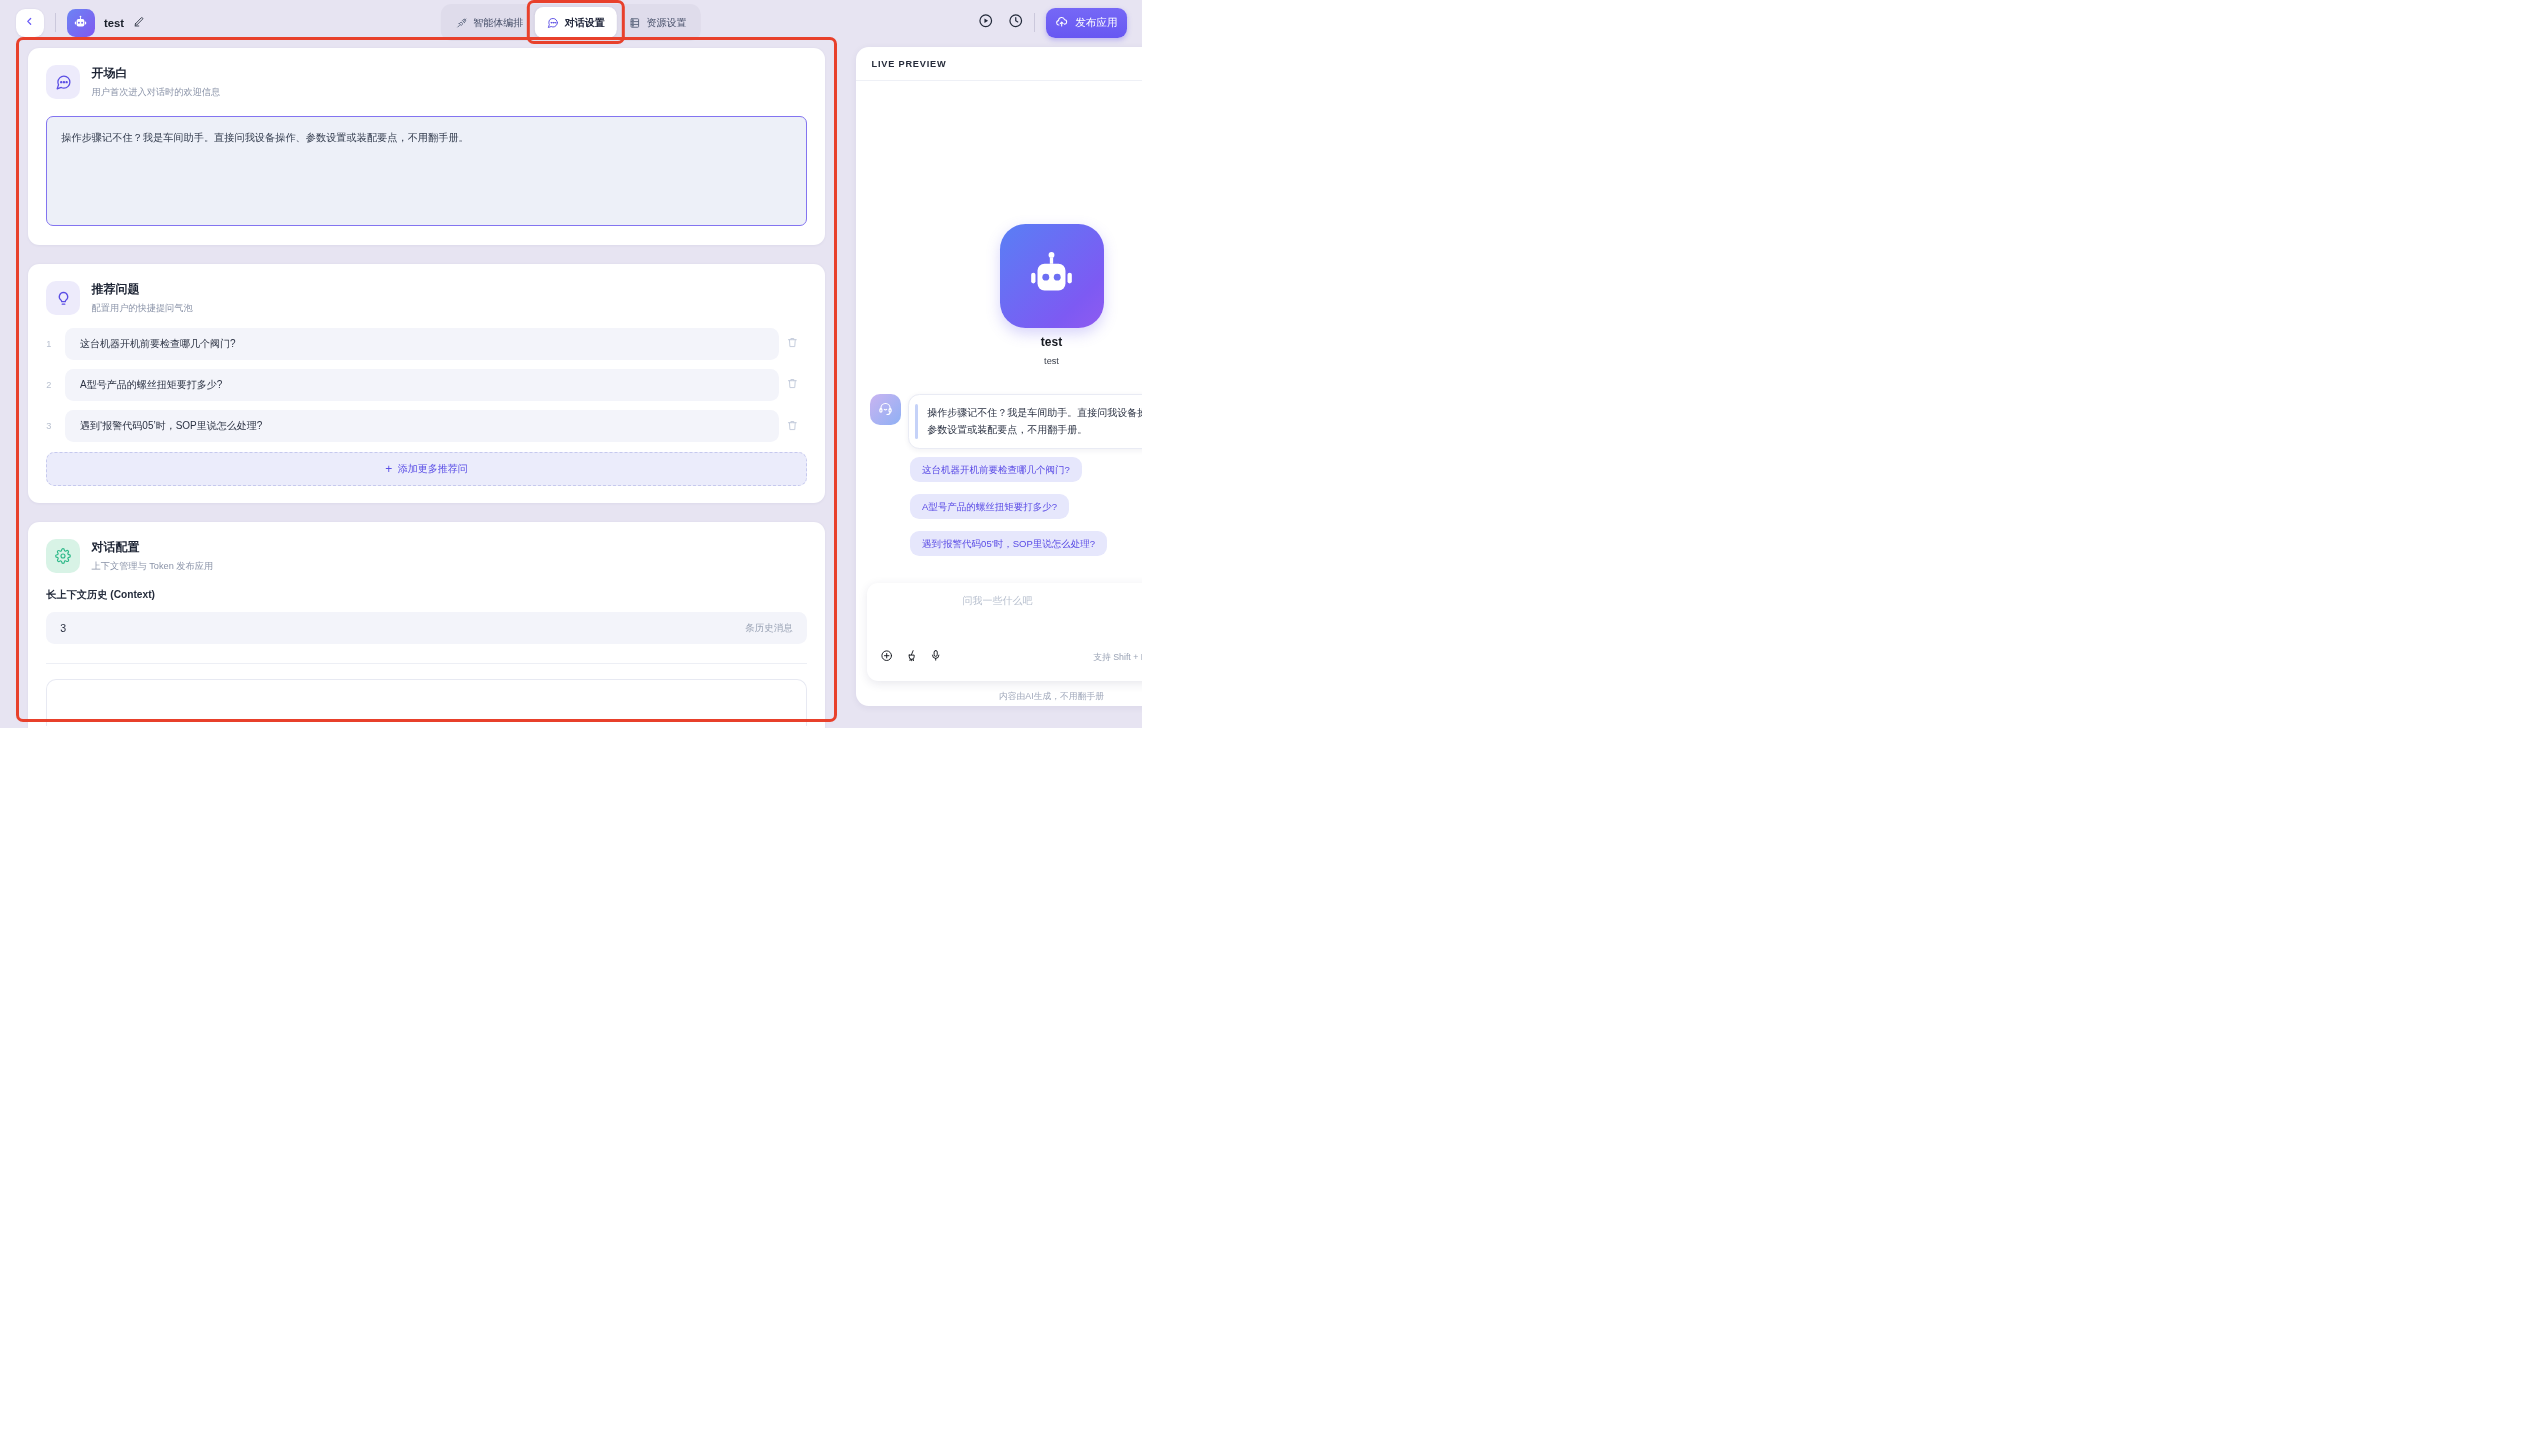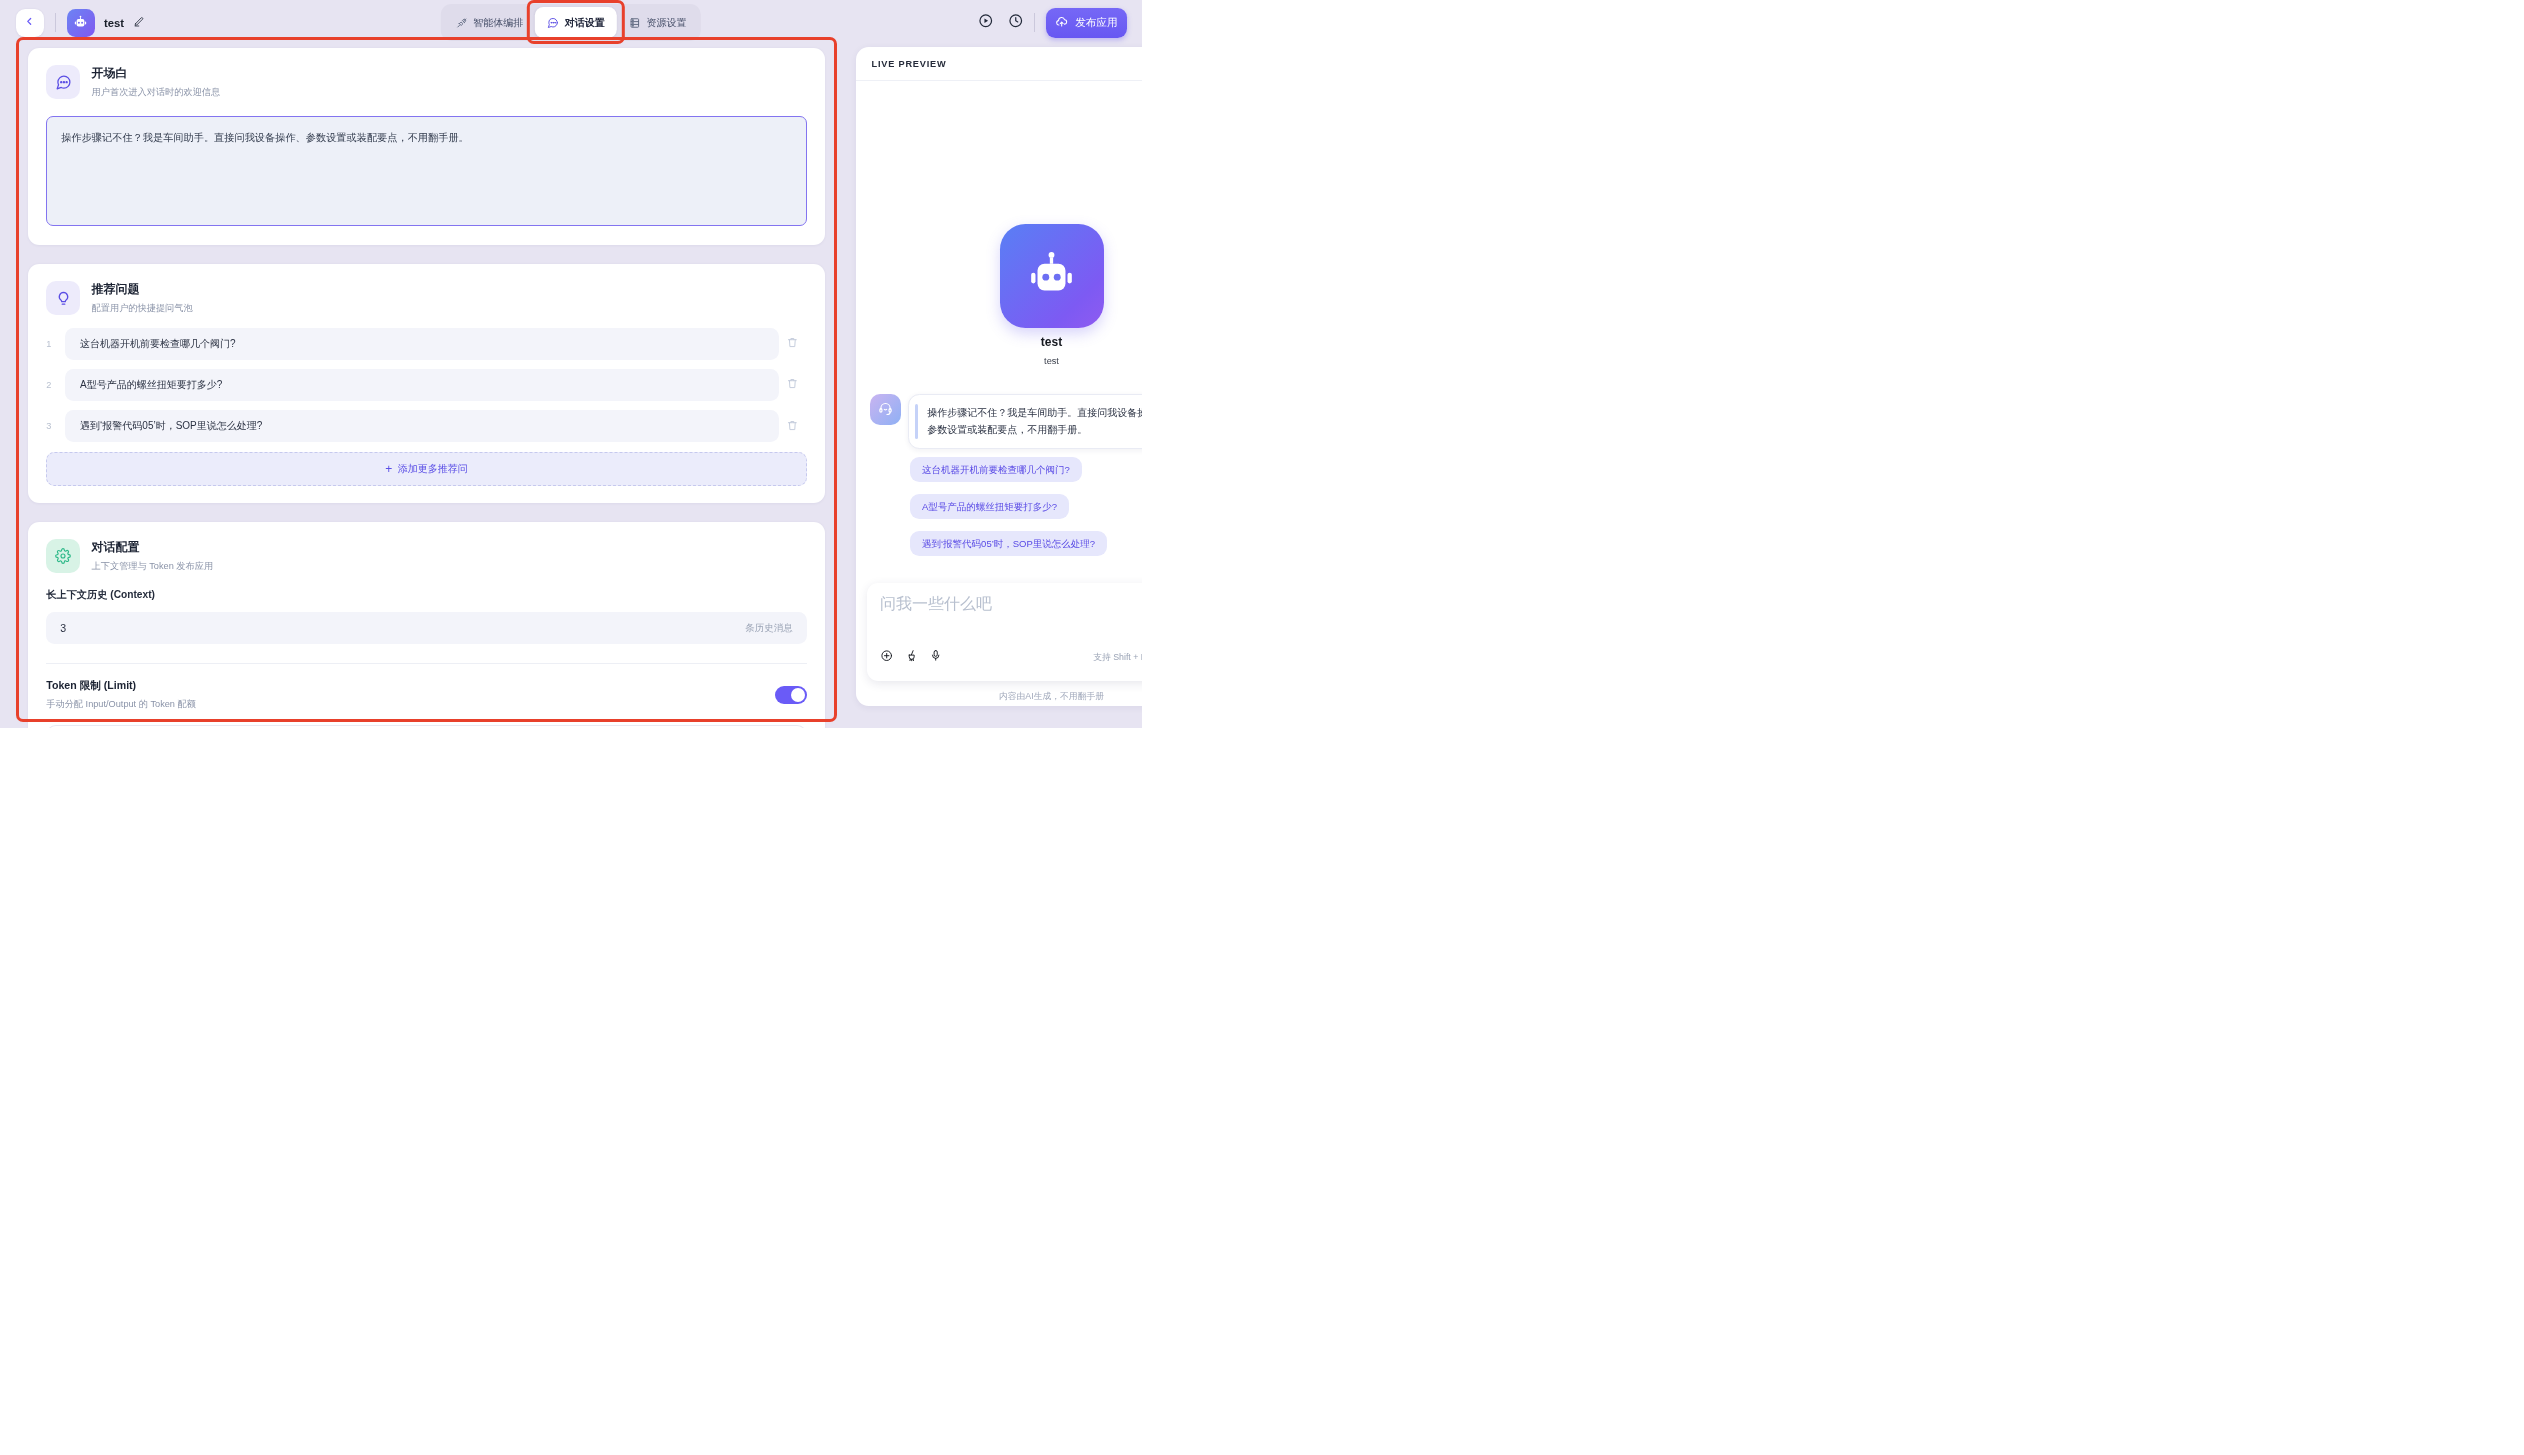--- a/index.html
+++ b/index.html
@@ -104,21 +104,21 @@
             border-radius:11.3px; box-shadow:0 1.4px 5.6px rgba(40,40,90,.06); padding:10px 12.7px 10px 18.3px;
             font-size:10px; line-height:1.65; color:#2a3142; }
   .bubble .accent { position:absolute; left:5.6px; top:9.2px; bottom:9.2px; width:3.5px; border-radius:2.8px; background:#c5d2f8; }
   .chip { position:absolute; left:54px; border:none; background:#e6e7fc; color:#5849e5; font-size:9.5px;
           font-family:inherit; padding:0 12px; height:25.4px; line-height:25.4px; border-radius:9.2px; cursor:pointer;
           white-space:nowrap; }
   .chip.c1 { top:376px; } .chip.c2 { top:413px; } .chip.c3 { top:450px; }
   .chat-input { position:absolute; top:502px; left:11.3px; right:18.3px; height:98px; background:#fff;
                 border-radius:11.3px; box-shadow:0 2.1px 10px rgba(40,40,90,.10); padding:11.3px 12.7px; }
   .chat-input textarea { width:70%; height:41px; border:none; outline:none; resize:none; font-family:inherit;
-                         font-size:16px; color:#2a3142; background:transparent; }
+                         font-size:10px; color:#2a3142; background:transparent;text-align:center; }
   .chat-input textarea::placeholder { color:#b8c0cf; }
   .ci-row { position:absolute; left:12.7px; right:11.3px; bottom:10px; display:flex; align-items:center; }
   .ci-btn { border:none; background:transparent; color:#15181f; cursor:pointer; display:flex; margin-right:11.3px; }
   .ci-hint { margin-left:auto; font-size:8.8px; color:#9aa3b5; margin-right:8.5px; }
   .send { width:27px; height:27px; border:none; border-radius:8.5px; background:#d6d8dd; color:#fff;
           cursor:pointer; display:flex; align-items:center; justify-content:center; flex:none; }
   .pv-footer { position:absolute; top:610px; width:100%; text-align:center; font-size:8.8px; color:#a0a8ba; }
 </style>
 </head>
 <body>
@@ -319,29 +319,20 @@
           <div class="card-title">对话配置</div>
           <div class="card-sub">上下文管理与 Token 发布应用</div>
         </div>
       </div>
       <div class="field-label">长上下文历史 (Context)</div>
       <div class="ctx-input">
         <input value="3" style="">
         <span class="ctx-suffix">条历史消息</span>
       </div>
       <div class="hr"></div>
-      <div class="token-row">
-        <div>
-          <div class="t-title">Token 限制 (Limit)</div>
-          <div class="t-sub">手动分配 Input/Output 的 Token 配额</div>
-        </div>
-        <div class="toggle">
-            <div class="knob"></div>
-          </div>
-      </div>
       <div class="token-card">
         
         
         
       </div>
     </section>
   </main>
 
   <aside class="preview">
     <div class="pv-header">

